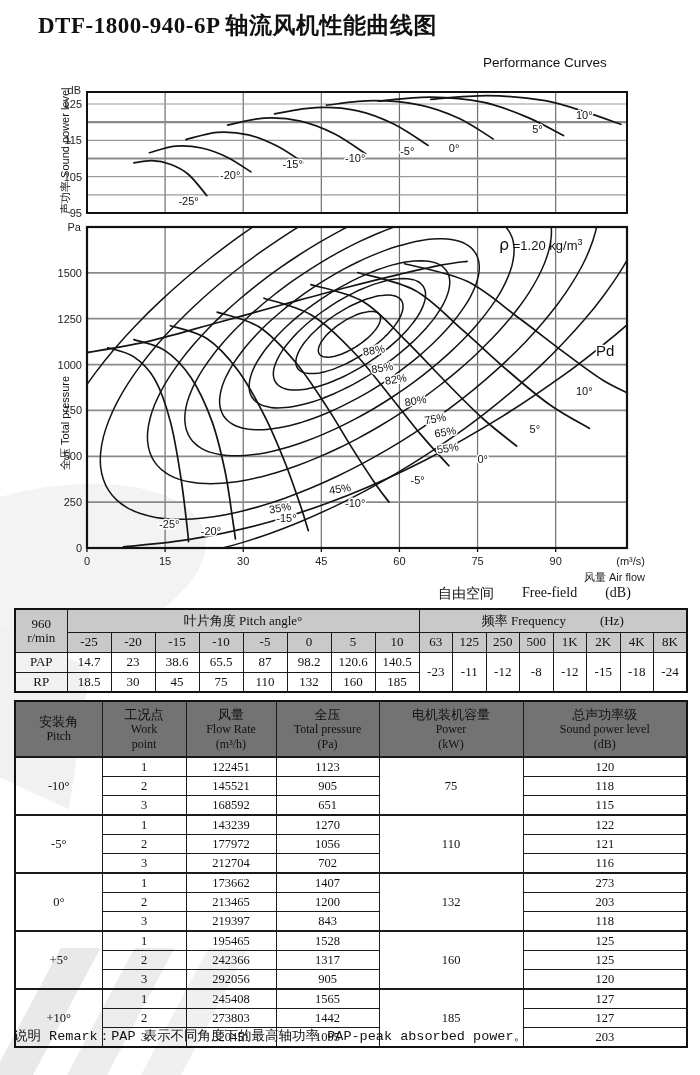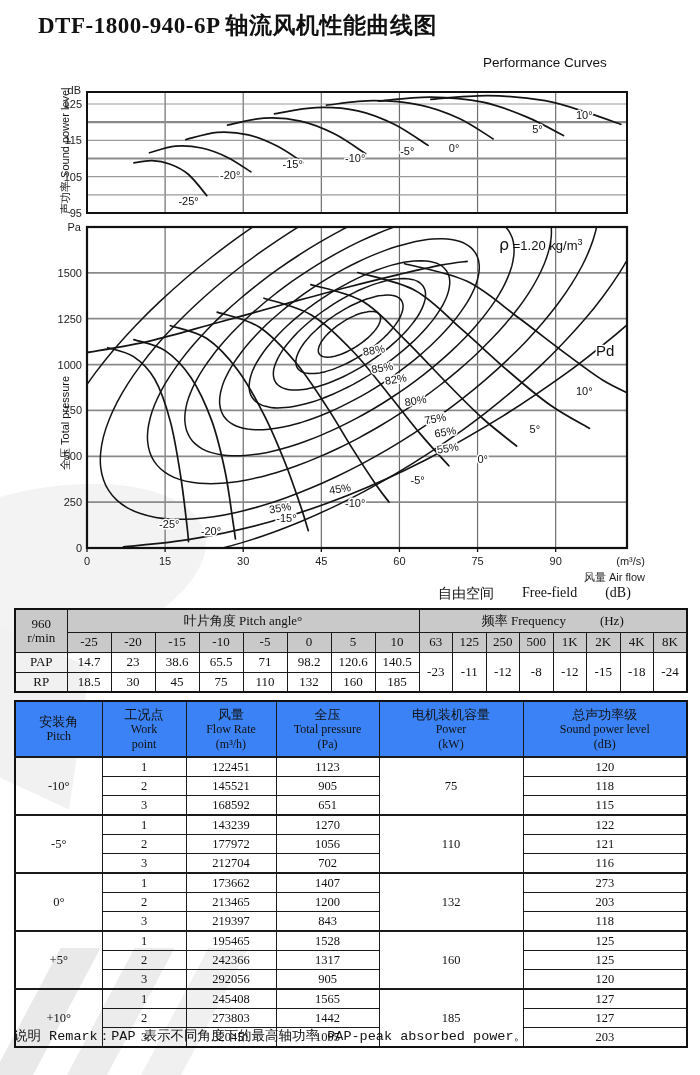--- a/index.html
+++ b/index.html
@@ -30,21 +30,21 @@
   .caption-left{position:absolute;z-index:1;left:14px;top:584px;font-size:14.5px;}
   .caption-right{position:absolute;z-index:1;left:438px;top:585px;font-size:14px;display:flex;gap:28px;}
 
   table{border-collapse:collapse;position:absolute;left:14px;z-index:1;text-align:center;background:transparent;}
   #table1{top:608px;font-size:13px;}
   #table2{top:700px;font-size:12.5px;}
   td{border:1px solid #1a1a1a;padding:0 2px;}
   #table1{border:2px solid #111;}
   #table2{border:2px solid #111;}
   .th{background:#c9c9c9;}
-  #table2 .hdr td{background:#3b82f6;height:54px;line-height:15px;}
+  #table2 .hdr td{background:#737373;height:54px;line-height:15px;}
   #table2 td{height:18px;line-height:18px;}
   #table2 .gs td{border-top-width:2px;}
   .hcn{font-size:13px;}
   .hen{font-size:12px;}
   svg text{font-family:"Liberation Sans",sans-serif;}
   .tick{font-size:11px;fill:#222;}
   .clabel{font-size:11px;fill:#111;paint-order:stroke;stroke:#ffffff;stroke-width:3px;stroke-linejoin:round;}
   .biglabel{font-size:15px;fill:#111;paint-order:stroke;stroke:#fff;stroke-width:3px;}
   .remark{position:absolute;z-index:1;left:14px;top:1028px;font-size:13.5px;line-height:17px;font-family:Liberation Mono, monospace;}
   .remark .l2{padding-left:88px;}
@@ -246,21 +246,21 @@
           <td class="th">2K</td>
           <td class="th">4K</td>
           <td class="th">8K</td>
         </tr>
         <tr style="height: 20px;">
           <td>PAP</td>
           <td>14.7</td>
           <td>23</td>
           <td>38.6</td>
           <td>65.5</td>
-          <td>71</td>
+          <td>87</td>
           <td>98.2</td>
           <td>120.6</td>
           <td>140.5</td>
           <td rowspan="2">-23</td>
           <td rowspan="2">-11</td>
           <td rowspan="2">-12</td>
           <td rowspan="2">-8</td>
           <td rowspan="2">-12</td>
           <td rowspan="2">-15</td>
           <td rowspan="2">-18</td>

